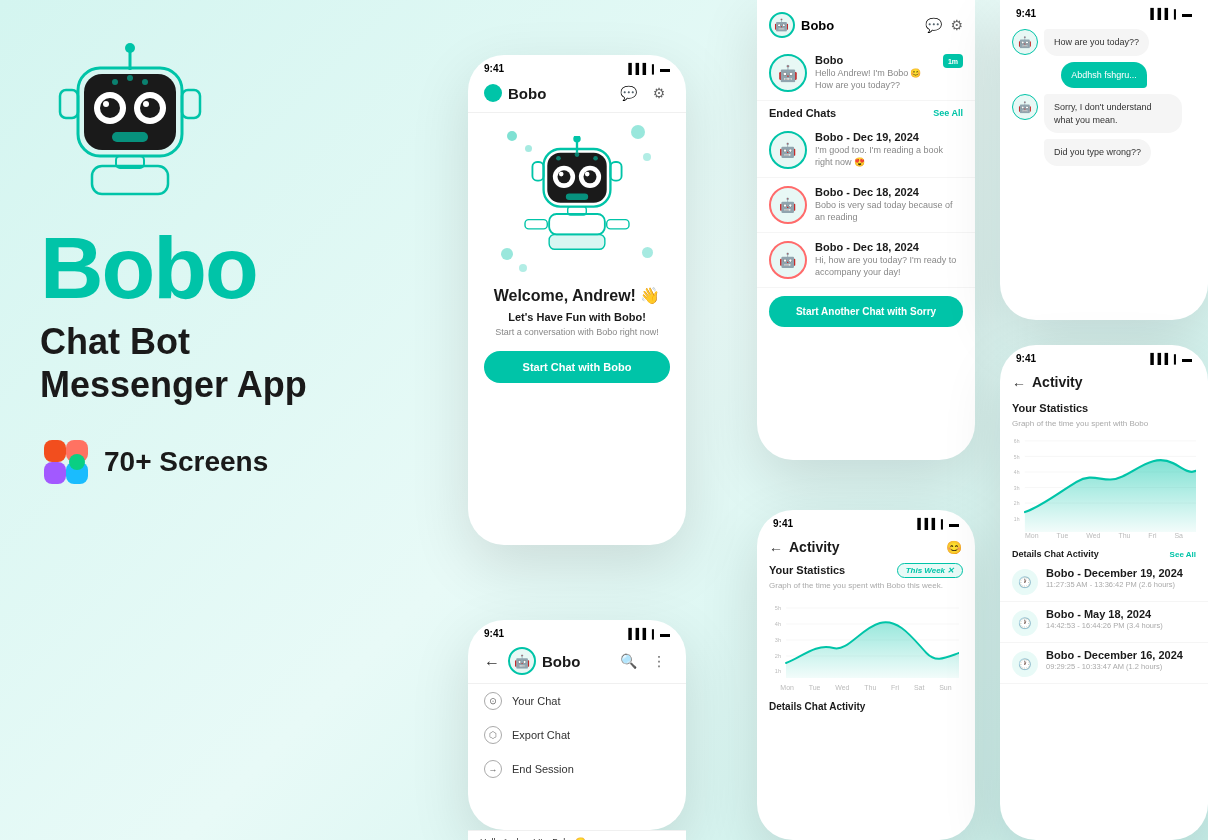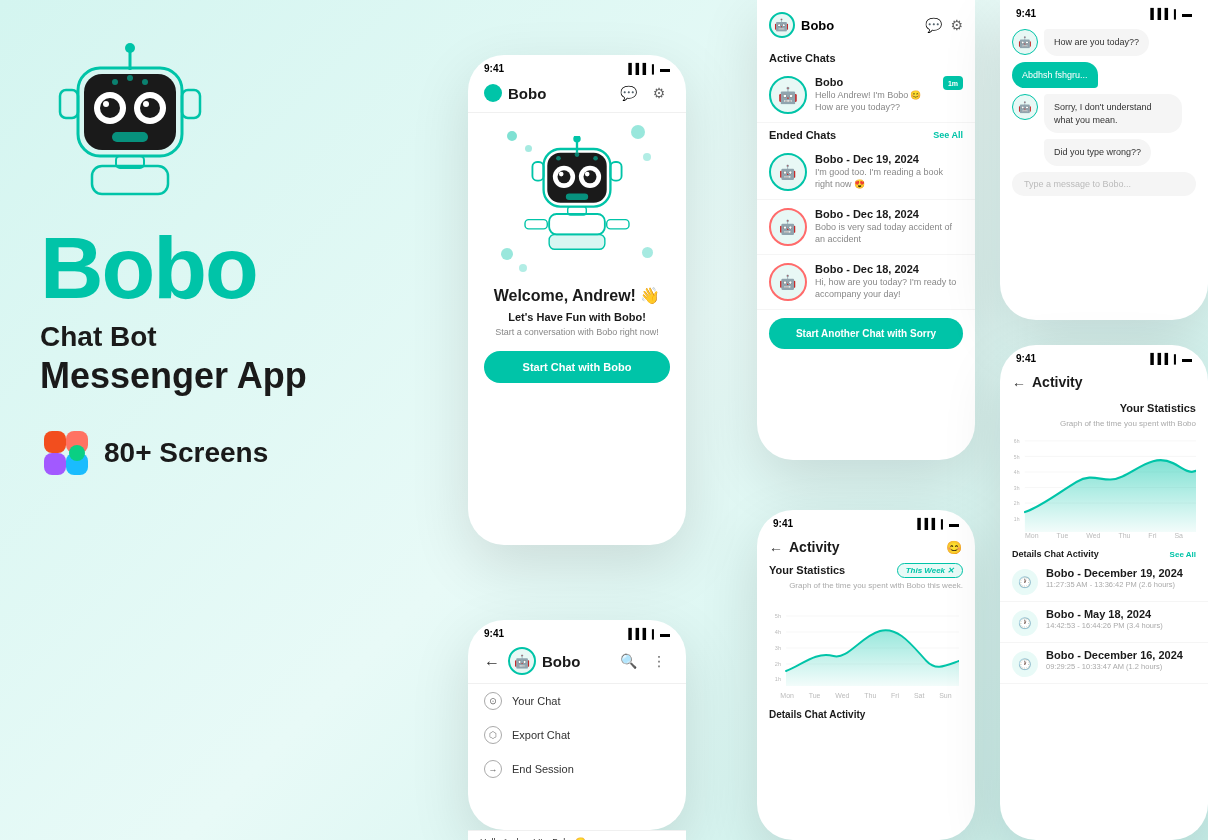--- a/index.html
+++ b/index.html
@@ -29,21 +29,21 @@
     .bobo-title {
       font-size: 88px;
       font-weight: 900;
       color: #00c4a8;
       line-height: 1;
       margin-bottom: 8px;
       letter-spacing: -2px;
     }
 
     .subtitle-line1 {
-      font-size: 28px;
+      font-size: 36px;
       font-weight: 800;
       color: #1a1a1a;
       line-height: 1.2;
     }
 
     .subtitle-line2 {
       font-size: 36px;
       font-weight: 800;
       color: #1a1a1a;
       line-height: 1.2;
@@ -324,21 +324,20 @@
     }
 
     .activity-title {
       font-size: 14px;
       font-weight: 700;
       color: #1a1a1a;
     }
 
     .stats-section {
       padding: 4px 12px;
-      text-align: right;
     }
 
     .stats-title {
       font-size: 11px;
       font-weight: 700;
       color: #1a1a1a;
       margin-bottom: 2px;
     }
 
     .this-week-badge {
@@ -370,21 +369,21 @@
       font-size: 7px;
       color: #bbb;
     }
 
     
     .msg-bubble {
       margin: 6px 12px;
     }
 
     .msg-bubble.user {
-      text-align: left;
+      text-align: center;
       text-decoration: underline;
     }
 
     .bubble-text {
       display: inline-block;
       padding: 7px 10px;
       border-radius: 14px;
       font-size: 9px;
       line-height: 1.4;
       max-width: 75%;
@@ -517,21 +516,21 @@
 
   <div class="figma-section">
 
     <svg class="figma-icon" viewBox="0 0 52 52" xmlns="http://www.w3.org/2000/svg">
       <rect x="4" y="4" width="22" height="22" rx="8" fill="#F24E1E"></rect>
       <rect x="26" y="4" width="22" height="22" rx="8" fill="#FF7262"></rect>
       <rect x="4" y="26" width="22" height="22" rx="8" fill="#A259FF"></rect>
       <rect x="26" y="26" width="22" height="22" rx="8" fill="#1ABCFE"></rect>
       <circle cx="37" cy="26" r="8" fill="#0ACF83"></circle>
     </svg>
-    <span class="screens-text">80+ Screens</span>
+    <span class="screens-text">70+ Screens</span>
   </div>
 </div>
 
 <div class="phone phone-1">
   <div class="phone-statusbar">
     <span>9:41</span>
     <span>▐▐▐ ❙ ▬</span>
   </div>
   <div class="phone-header">
     <div class="phone-header-title">
@@ -634,23 +633,20 @@
     <div style="display:flex;align-items:center;gap:6px;">
       <div style="width:26px;height:26px;border-radius:50%;background:#e8f8f5;border:2px solid #00c4a8;display:flex;align-items:center;justify-content:center;font-size:12px;">🤖</div>
       <span style="font-size:13px;font-weight:700;">Bobo</span>
     </div>
     <div style="display:flex;gap:8px;">
       <span style="font-size:14px;color:#666;cursor:pointer;">💬</span>
       <span style="font-size:14px;color:#666;cursor:pointer;">⚙</span>
     </div>
   </div>
 
-  <div class="section-header">
-    <span>Active Chats</span>
-  </div>
 
   <div class="chat-item">
     <div class="chat-avatar">🤖</div>
     <div class="chat-info">
       <div class="chat-name">Bobo</div>
       <div class="chat-preview">Hello Andrew! I'm Bobo 😊<br>How are you today??</div>
     </div>
     <div class="online-badge">
       <span style="font-size:7px;color:white;font-weight:700;">1m</span>
     </div>
@@ -666,21 +662,21 @@
     <div class="chat-info">
       <div class="chat-name">Bobo - Dec 19, 2024</div>
       <div class="chat-preview">I'm good too. I'm reading a book right now 😍</div>
     </div>
   </div>
 
   <div class="chat-item">
     <div class="chat-avatar" style="font-size:14px;border-color:#ff6b6b;">🤖</div>
     <div class="chat-info">
       <div class="chat-name">Bobo - Dec 18, 2024</div>
-      <div class="chat-preview">Bobo is very sad today accident of an accident</div>
+      <div class="chat-preview">Bobo is very sad today because of an reading</div>
     </div>
   </div>
 
   <div class="chat-item">
     <div class="chat-avatar" style="font-size:14px;border-color:#ff6b6b;">🤖</div>
     <div class="chat-info">
       <div class="chat-name">Bobo - Dec 18, 2024</div>
       <div class="chat-preview">Hi, how are you today? I'm ready to accompany your day!</div>
     </div>
   </div>
@@ -697,21 +693,21 @@
     <span class="back-arrow" style="cursor:pointer;">←</span>
     <span class="activity-title">Activity</span>
     <span style="margin-left:auto;font-size:13px;color:#666;">😊</span>
   </div>
 
   <div class="stats-section">
     <div style="display:flex;justify-content:space-between;align-items:center;margin-bottom:3px;">
       <span class="stats-title">Your Statistics</span>
       <span class="this-week-badge" style="cursor:pointer;font-style:italic;">This Week ✕</span>
     </div>
-    <div style="font-size:8px;color:#aaa;margin-bottom:12px;">Graph of the time you spent with Bobo this week.</div>
+    <div style="font-size:8px;color:#aaa;margin-bottom:4px;">Graph of the time you spent with Bobo this week.</div>
 
     <div class="graph-container" style="height:90px;position:relative;">
       <svg class="graph-svg" viewBox="0 0 200 80" preserveAspectRatio="none">
         <defs>
           <linearGradient id="grad1" x1="0%" y1="0%" x2="0%" y2="100%">
             <stop offset="0%" style="stop-color:#00c4a8;stop-opacity:0.4"></stop>
             <stop offset="100%" style="stop-color:#00c4a8;stop-opacity:0.05"></stop>
           </linearGradient>
         </defs>
 
@@ -763,21 +759,20 @@
   <div class="msg-avatar-row">
     <div class="small-avatar">🤖</div>
     <div class="bubble-text bot">Sorry, I don't understand what you mean.</div>
   </div>
 
   <div class="msg-avatar-row">
     <div class="small-avatar" style="visibility:hidden;"></div>
     <div class="bubble-text bot">Did you type wrong??</div>
   </div>
 
-  <div class="type-input">Type a message to Bobo...</div>
 </div>
 
 <div class="phone phone-6">
   <div class="phone-statusbar">
     <span>9:41</span>
     <span>▐▐▐ ❙ ▬</span>
   </div>
   <div class="activity-header">
     <span class="back-arrow" style="cursor:pointer;">←</span>
     <span class="activity-title">Activity</span>

